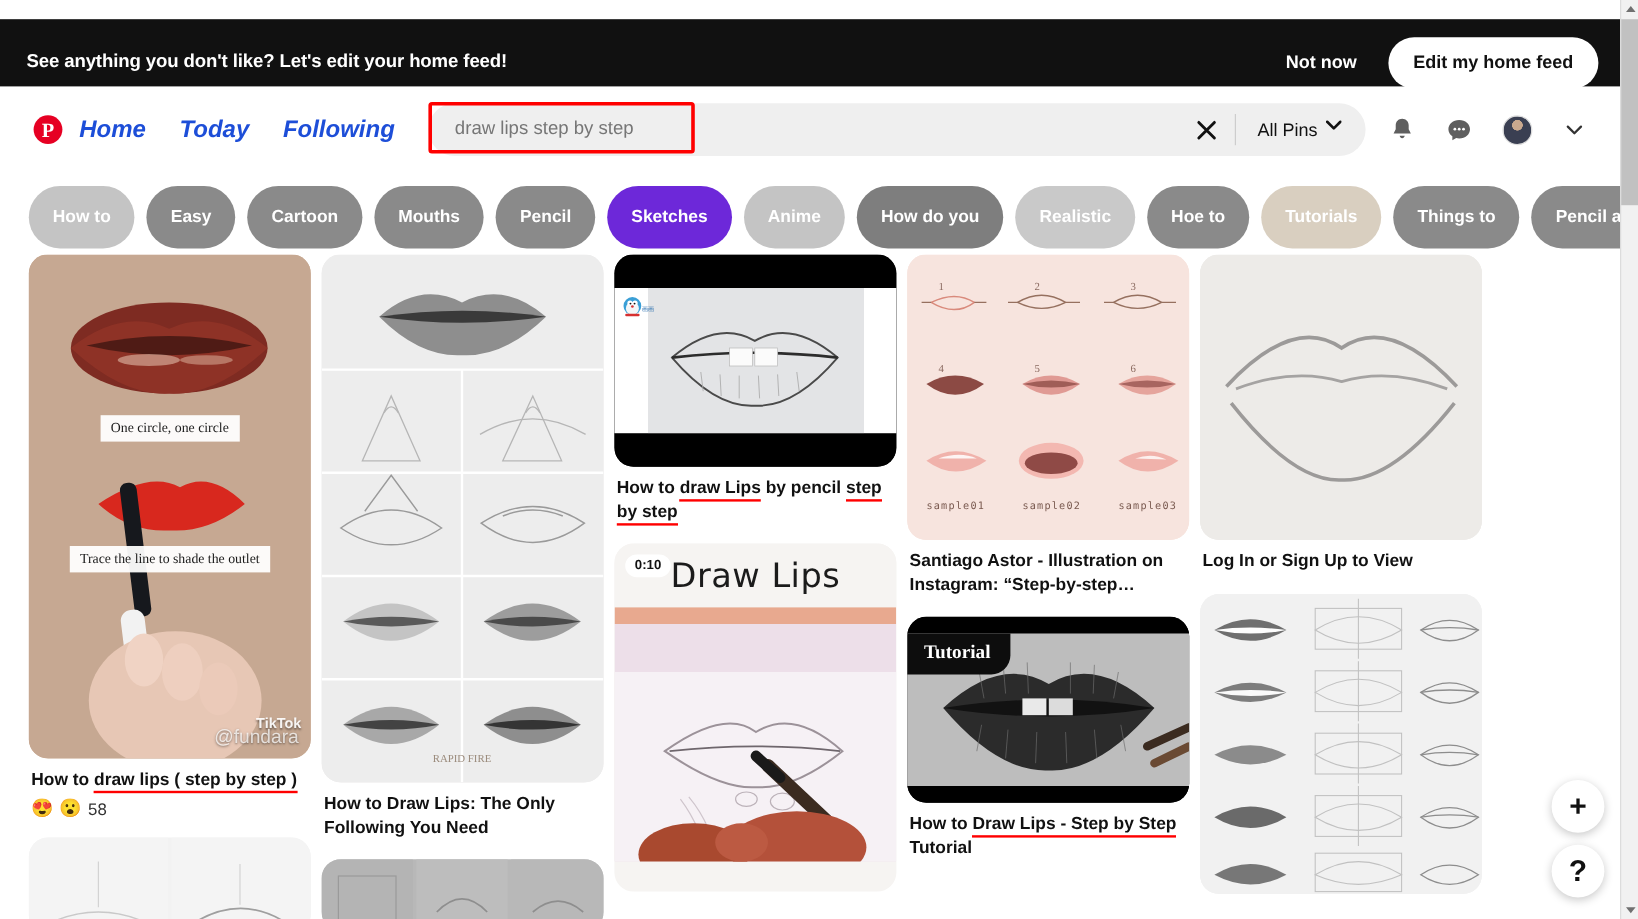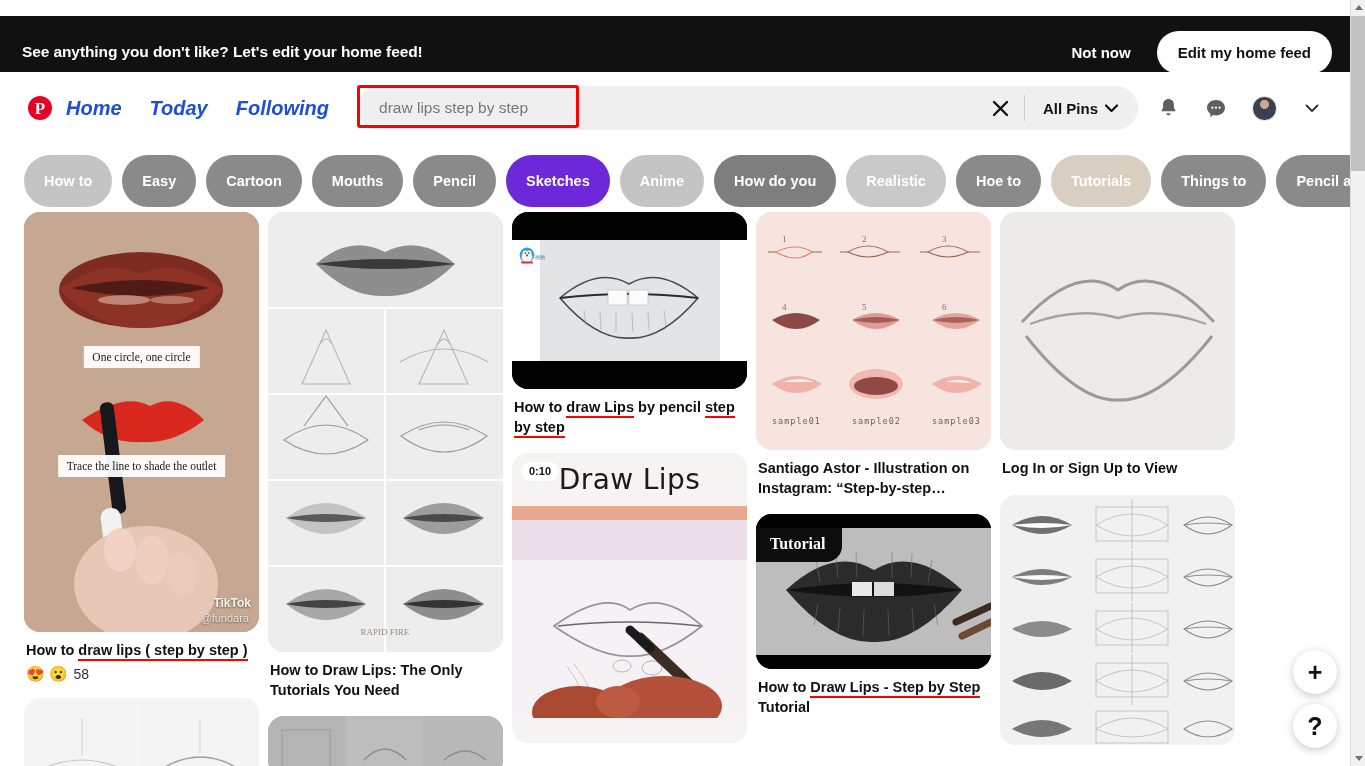--- a/index.html
+++ b/index.html
@@ -86,22 +86,22 @@
   }
   .clear-x {
     width: 34px; height: 34px; margin-right: 6px;
     display: flex; align-items: center; justify-content: center;
     cursor: pointer; flex: 0 0 auto;
   }
   .divider-v {
     width: 1px; height: 26px; background: #cdcdcd; flex: 0 0 auto;
   }
   .allpins {
-    display: flex; align-items: center; gap: 7px;
-    font-size: 15px; font-weight: bold; color: #111;
+    display: flex; gap: 7px;
+    font-size: 15px; font-weight: normal; color: #111;
     padding: 0 20px 0 18px; cursor: pointer; white-space: nowrap;
     flex: 0 0 auto;
   }
   .nav-icons {
     display: flex; align-items: center; gap: 8px;
     margin-right: 18px; flex: 0 0 auto;
   }
   .nav-icon-btn {
     width: 40px; height: 40px; border-radius: 50%;
     display: flex; align-items: center; justify-content: center;
@@ -170,21 +170,21 @@
     border-bottom-right-radius: 16px;
     font-family: "Liberation Serif", serif;
   }
   .tiktok-wm {
     position: absolute; right: 8px; bottom: 22px;
     color: rgba(255,255,255,.92); font-size: 12px; font-weight: bold;
     text-shadow: 0 1px 2px rgba(0,0,0,.5);
   }
   .tiktok-handle {
     position: absolute; right: 10px; bottom: 8px;
-    color: rgba(255,255,255,.75); font-size: 11px;
+    color: rgba(255,255,255,.75); font-size: 16px;
     text-shadow: 0 1px 2px rgba(0,0,0,.5);
   }
   .cap-box {
     position: absolute; left: 50%; transform: translateX(-50%);
     background: rgba(255,255,255,.94); color: #1a1a1a;
     font-family: "Liberation Serif", serif;
     font-size: 11.5px; padding: 5px 9px; white-space: nowrap;
   }
   .learn-head {
     background: #f6f4f2; padding: 12px 0 10px 0; text-align: center;
@@ -392,21 +392,21 @@
             </g>
             <g>
               <path d="M18 392 Q58 362 98 392 Q58 424 18 392Z" fill="#a8a8a8"></path>
               <path d="M18 392 Q58 384 98 392 Q58 400 18 392Z" fill="#434343"></path>
               <path d="M135 392 Q176 362 216 392 Q176 424 135 392Z" fill="#8e8e8e"></path>
               <path d="M135 392 Q176 384 216 392 Q176 400 135 392Z" fill="#343434"></path>
             </g>
             <text x="117" y="423" font-size="9" fill="#9b8b7c" text-anchor="middle" font-family="Liberation Serif, serif">RAPID FIRE</text>
           </svg>
         </div>
-        <div class="pin-title">How to Draw Lips: The Only Tutorials You Need</div>
+        <div class="pin-title">How to Draw Lips: The Only Following You Need</div>
       </div>
       <div class="pin">
         <div class="pin-img" style="height:60px;background:#b8b8b8;">
           <svg width="100%" height="100%" viewBox="0 0 235 60" preserveAspectRatio="none" aria-hidden="true">
             <rect width="76" height="60" fill="#b4b4b4"></rect>
               <rect x="79" width="76" height="60" fill="#bdbdbd"></rect>
               <rect x="158" width="77" height="60" fill="#b8b8b8"></rect>
             <rect x="14" y="14" width="48" height="42" fill="none" stroke="#9a9a9a"></rect>
             <path d="M96 44 Q117 22 138 44" stroke="#8e8e8e" fill="none" stroke-width="1.4"></path>
             <path d="M176 44 Q197 26 218 44" stroke="#8e8e8e" fill="none" stroke-width="1.4"></path>

